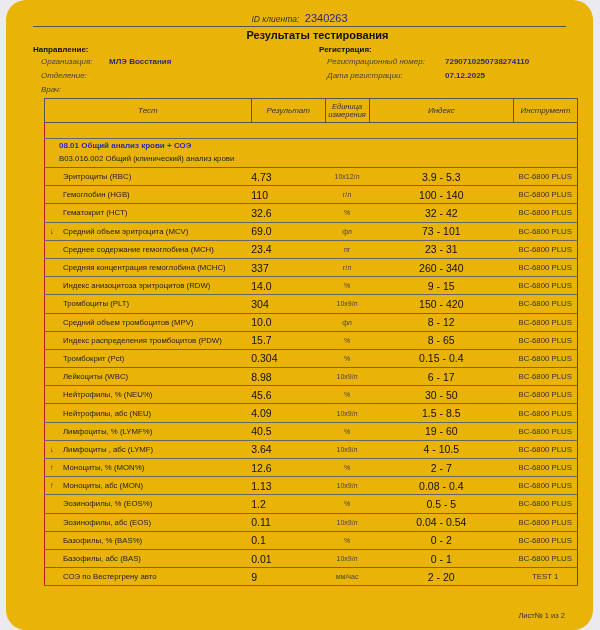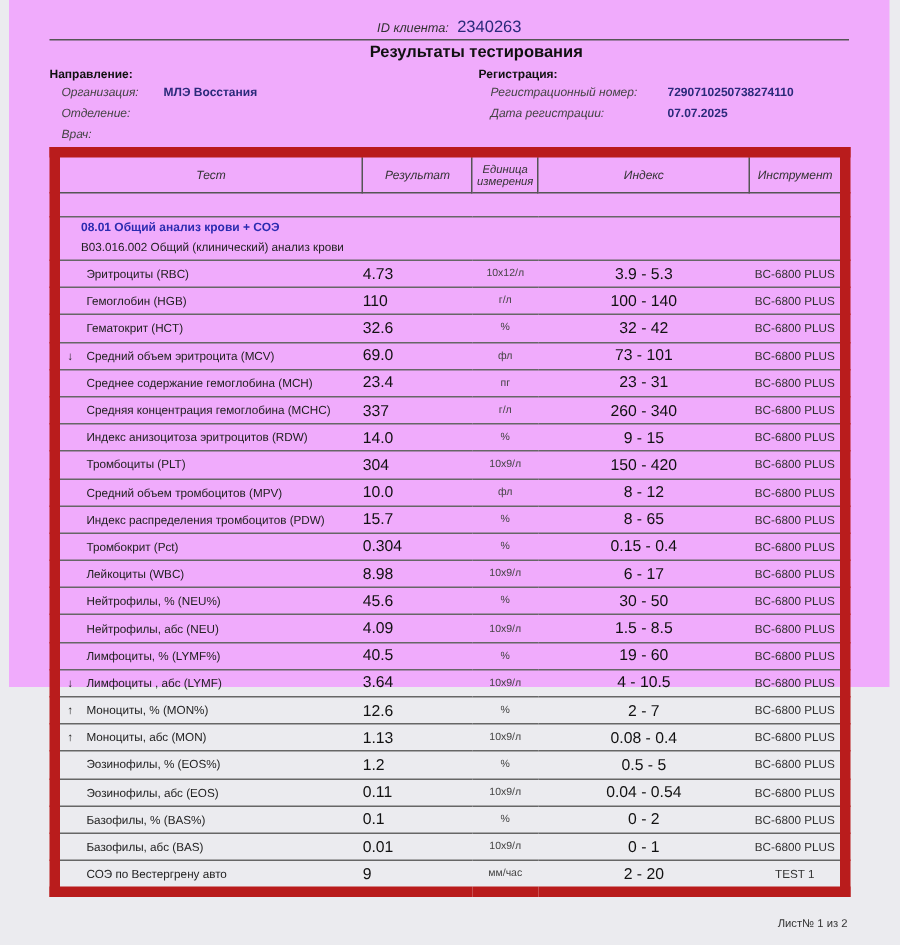--- a/index.html
+++ b/index.html
@@ -3,45 +3,46 @@
   <meta charset="utf-8">
   <style>
     html, body { margin: 0; padding: 0; }
     body {
       width: 600px; height: 630px; overflow: hidden;
       background: #ebebef;
       font-family: "Liberation Sans", sans-serif;
       color: #222;
     }
     .page {
-      position: absolute; left: 6px; top: 0; width: 587px; height: 458px;
-      background: #f0abfc;
+      position: absolute; left: 6px; top: 0; width: 587px; height: 630px;
+      background: #eab308;
+      border-radius: 20px;
     }
     .client-id {
       position: absolute; top: 12px; left: 0; width: 587px; text-align: center;
       font-size: 9px;
     }
     .client-id .lbl { font-style: italic; color: #333; font-size: 8.5px; }
     .client-id .val { color: #2a2a7a; font-size: 11px; margin-left: 3px; }
     .top-rule {
       position: absolute; top: 26px; left: 27px; width: 533px; height: 0;
       border-top: 1px solid #555;
     }
     .title {
       position: absolute; top: 29px; left: 0; width: 587px; text-align: center;
       font-weight: bold; font-size: 11px; color: #111; padding-left: 18px;
     }
     .sec-head { position: absolute; font-weight: bold; font-size: 8px; color: #111; }
     .meta-lbl { position: absolute; font-style: italic; font-size: 8px; color: #444; }
     .meta-val { position: absolute; font-weight: bold; font-size: 8px; color: #2a2a7a; margin-left: 12px; }
 
     table.results {
-      position: absolute; left: 27px; top: 98px; width: 534px;
+      position: absolute; left: 38px; top: 98px; width: 534px;
       border-collapse: collapse;
-      border: 7px solid #b91c1c;
+      border: 1px solid #b91c1c;
       font-size: 8px;
     }
     table.results th {
       font-weight: normal; font-style: italic; color: #333;
       height: 23px; border: 1px solid #555; padding: 0 2px; text-align: center;
       font-size: 8px; line-height: 8px;
     }
     table.results th.unit-h { font-size: 7.5px; }
     .blank-row td { height: 13px; border-bottom: 1px solid #666; }
     .group-row td { height: 26px; vertical-align: top; padding-left: 14px; }
@@ -81,21 +82,21 @@
   <div class="meta-val" style="top:57px; left:91px;">МЛЭ Восстания</div>
   <div class="meta-lbl" style="top:71px; left:35px;">Отделение:</div>
   <div class="meta-val" style="top:71px; left:91px;"></div>
   <div class="meta-lbl" style="top:85px; left:35px;">Врач:</div>
   <div class="meta-val" style="top:85px; left:91px;"></div>
 
   <div class="sec-head" style="top:45px; left:313px;">Регистрация:</div>
   <div class="meta-lbl" style="top:57px; left:321px;">Регистрационный номер:</div>
   <div class="meta-val" style="top:57px; left:427px;">7290710250738274110</div>
   <div class="meta-lbl" style="top:71px; left:321px;">Дата регистрации:</div>
-  <div class="meta-val" style="top:71px; left:427px;">07.07.2025</div>
+  <div class="meta-val" style="top:71px; left:427px;">07.12.2025</div>
 
   <table class="results">
     <colgroup>
       <col style="width:14px">
       <col style="width:193px">
       <col style="width:74px">
       <col style="width:44px">
       <col style="width:145px">
       <col style="width:64px">
     </colgroup>

